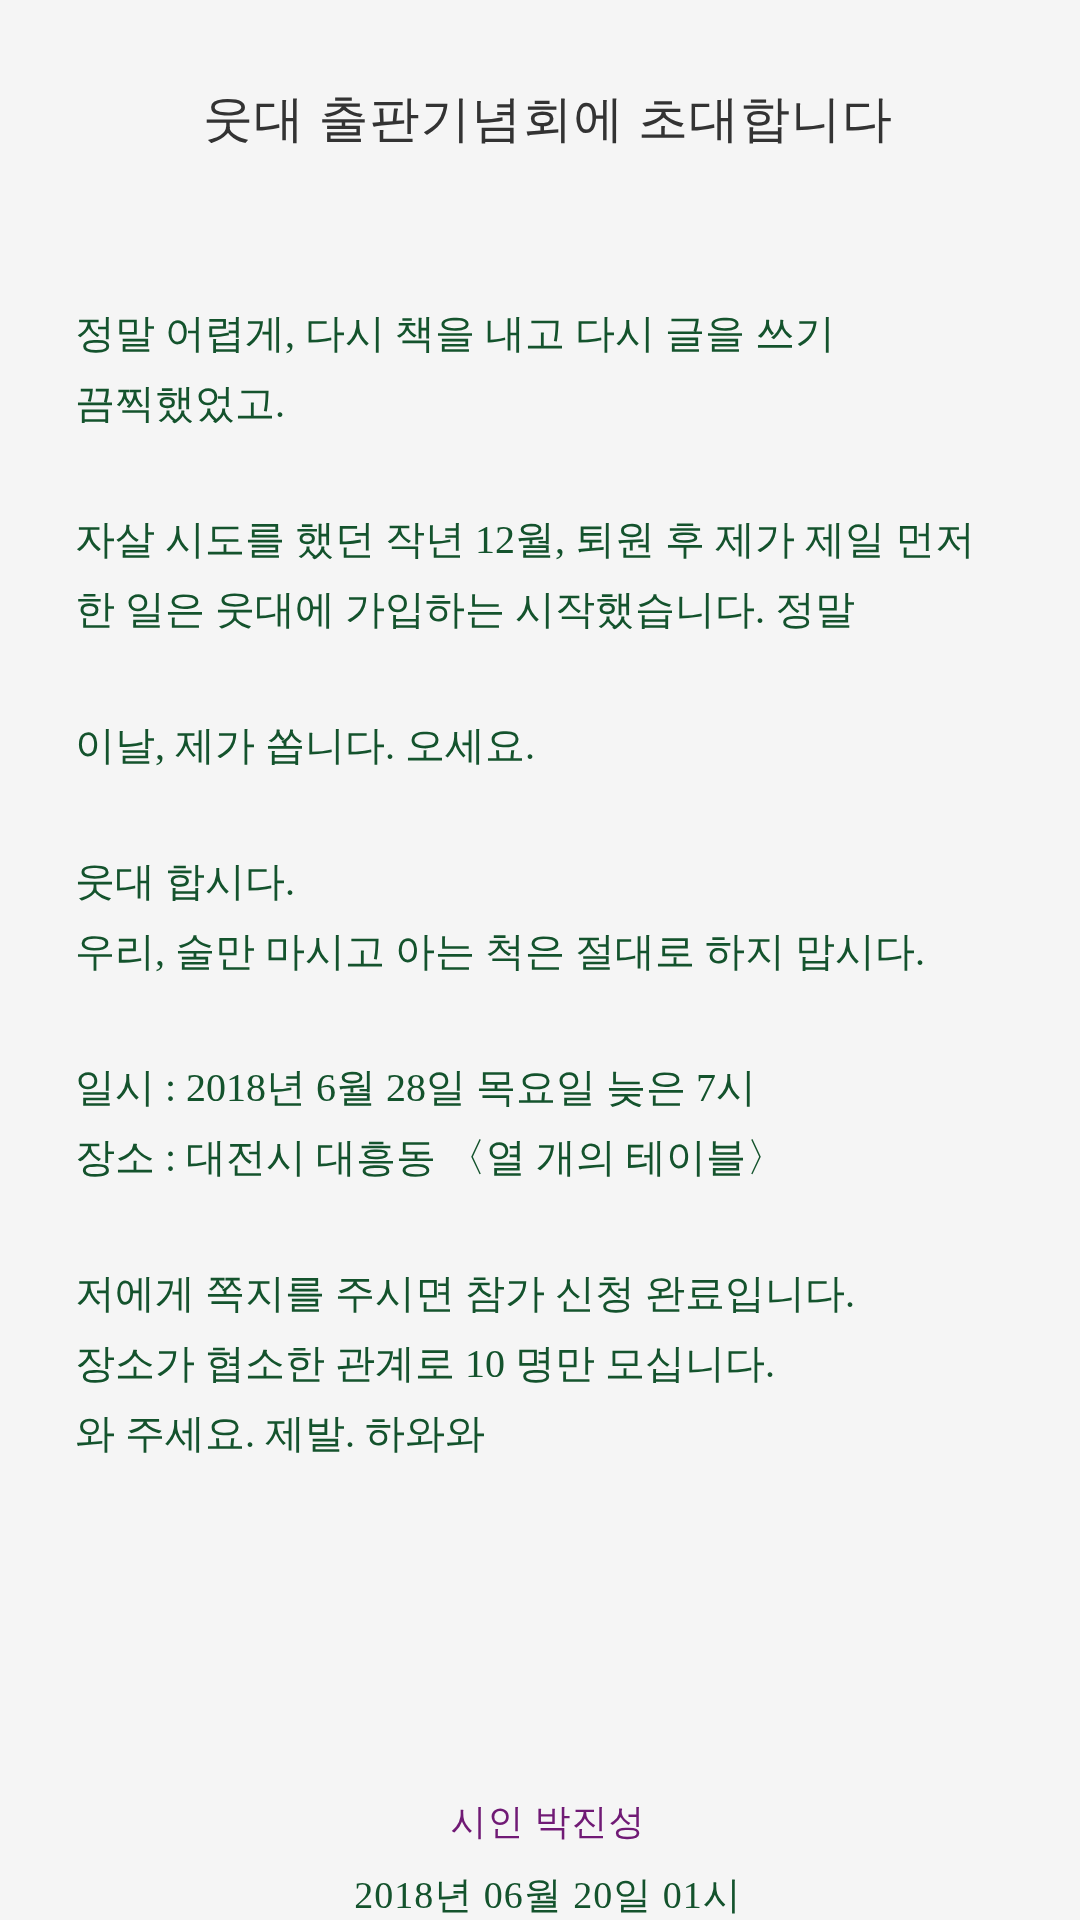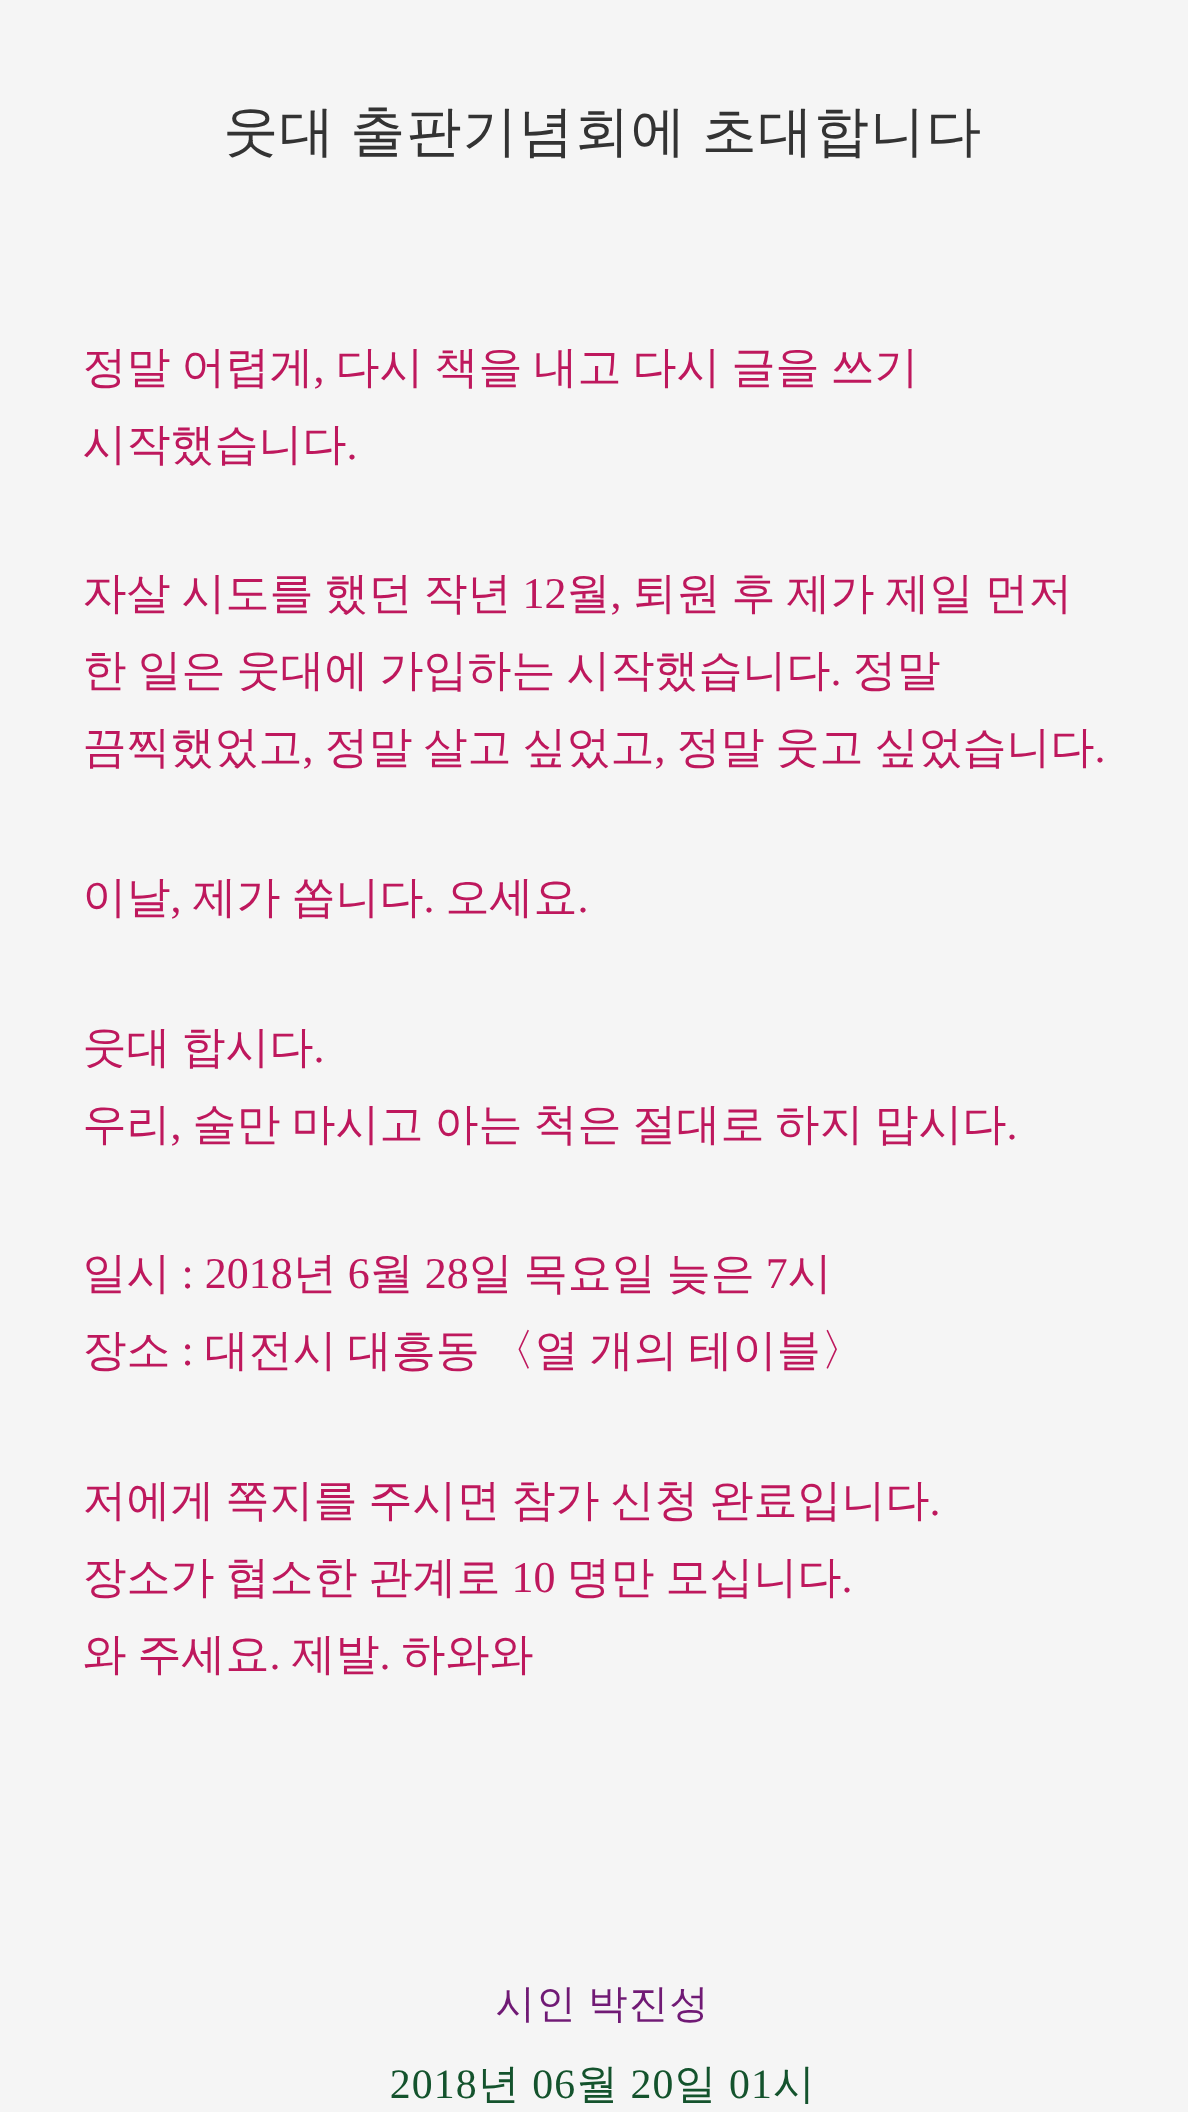--- a/index.html
+++ b/index.html
@@ -27,21 +27,21 @@
     letter-spacing: 1px;
     color: #333333;
   }
   .body-text {
     position: absolute;
     top: 283px;
     left: 55px;
     right: 30px;
     font-size: 40px;
     line-height: 62px;
-    color: #be185d;
+    color: #14532d;
   }
   .paragraph { margin-bottom: 58px; }
   .paragraph:last-child { margin-bottom: 0; }
   .line { white-space: nowrap; }
   .footer {
     position: absolute;
     top: 1788px;
     left: 0;
     right: 0;
     text-align: center;
@@ -62,26 +62,25 @@
 </style>
 </head>
 <body>
 
 <div class="page">
   <h1 class="title">웃대 출판기념회에 초대합니다</h1>
 
   <div class="body-text">
       <div class="paragraph">
         <div class="line">정말 어렵게, 다시 책을 내고 다시 글을 쓰기</div>
-        <div class="line">시작했습니다.</div>
+        <div class="line">끔찍했었고.</div>
       </div>
       <div class="paragraph">
         <div class="line">자살 시도를 했던 작년 12월, 퇴원 후 제가 제일 먼저</div>
         <div class="line">한 일은 웃대에 가입하는 시작했습니다. 정말</div>
-        <div class="line">끔찍했었고, 정말 살고 싶었고, 정말 웃고 싶었습니다.</div>
       </div>
       <div class="paragraph">
         <div class="line">이날, 제가 쏩니다. 오세요.</div>
       </div>
       <div class="paragraph">
         <div class="line">웃대 합시다.</div>
         <div class="line">우리, 술만 마시고 아는 척은 절대로 하지 맙시다.</div>
       </div>
       <div class="paragraph">
         <div class="line">일시 : 2018년 6월 28일 목요일 늦은 7시</div>

